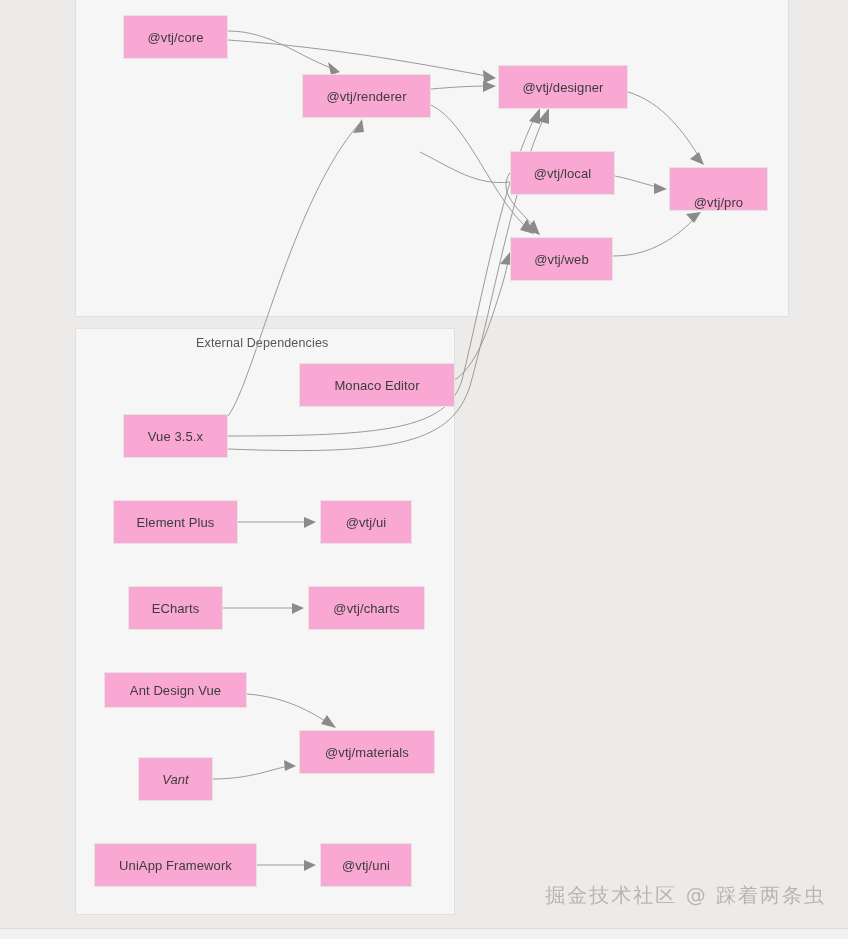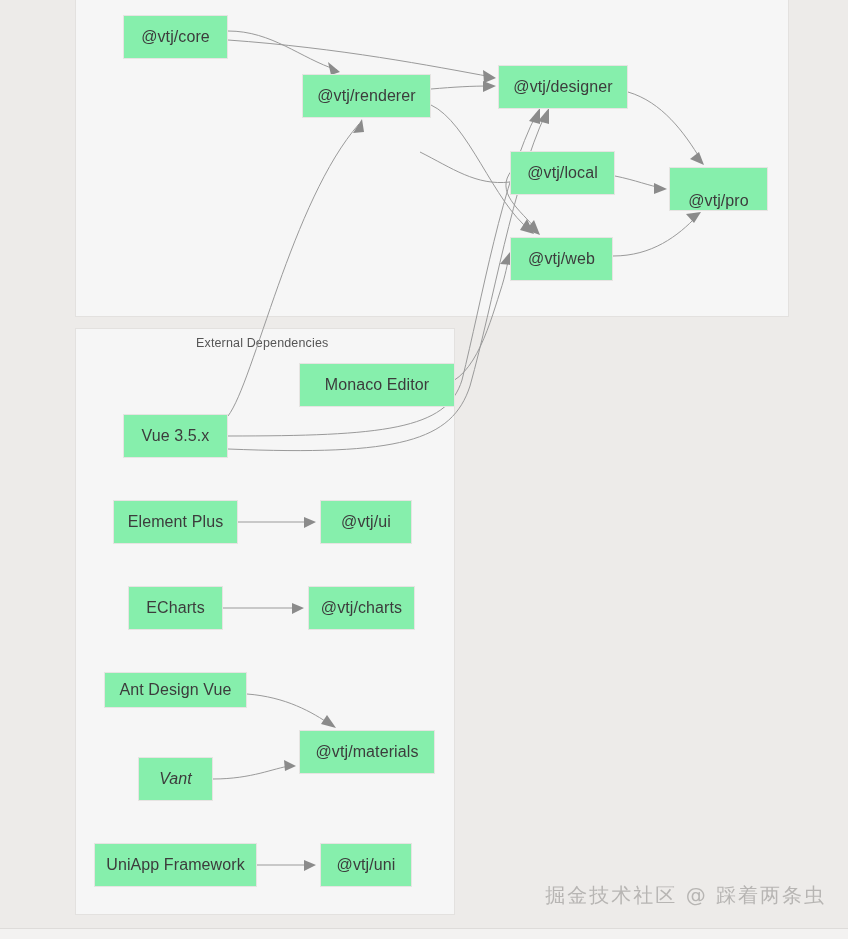--- a/index.html
+++ b/index.html
@@ -42,27 +42,27 @@
     color: #555;
     letter-spacing: .15px;
     white-space: nowrap;
   }
   #external-title {
     left: 196px;
     top: 336px;
   }
   .node {
     position: absolute;
-    background: #86efac;
+    background: #f9a8d4;
     border: 1px solid #e6e4e2;
     box-sizing: border-box;
     display: flex;
     align-items: center;
     justify-content: center;
-    font-size: 16px;
+    font-size: 13px;
     color: #3c3c3c;
     letter-spacing: .1px;
     white-space: nowrap;
     box-shadow: 0 0 0 0 rgba(0,0,0,0);
   }
   #edges {
     position: absolute;
     left: 0; top: 0;
     width: 848px; height: 939px;
     pointer-events: none;
@@ -212,21 +212,21 @@
   </div>
   <div class="node" style="left:113px;top:500px;width:125px;height:44px;">
     <span>Element Plus</span>
   </div>
   <div class="node" style="left:320px;top:500px;width:92px;height:44px;">
     <span>@vtj/ui</span>
   </div>
   <div class="node" style="left:128px;top:586px;width:95px;height:44px;">
     <span>ECharts</span>
   </div>
-  <div class="node" style="left:308px;top:586px;width:107px;height:44px;">
+  <div class="node" style="left:308px;top:586px;width:117px;height:44px;">
     <span>@vtj/charts</span>
   </div>
   <div class="node" style="left:104px;top:672px;width:143px;height:36px;">
     <span>Ant Design Vue</span>
   </div>
   <div class="node" style="left:299px;top:730px;width:136px;height:44px;">
     <span>@vtj/materials</span>
   </div>
   <div class="node" style="left:138px;top:757px;width:75px;height:44px;font-style:italic;">
     <span>Vant</span>

